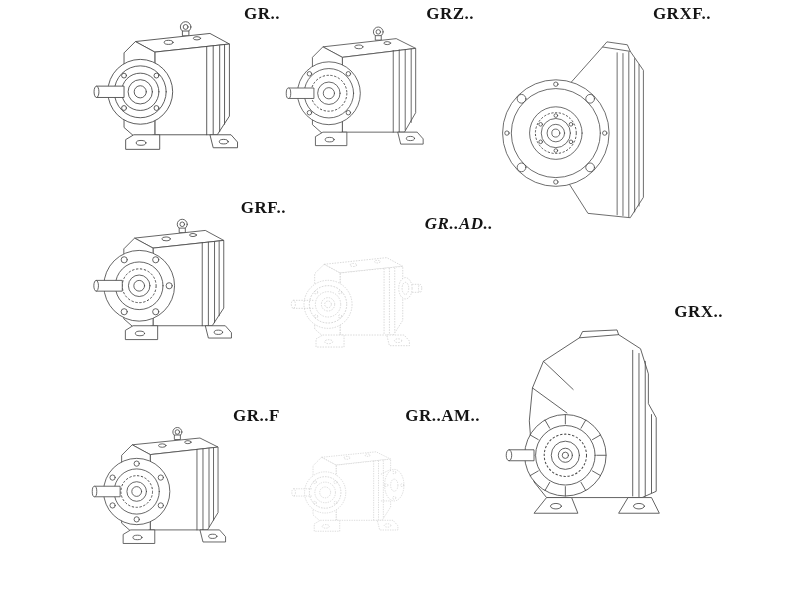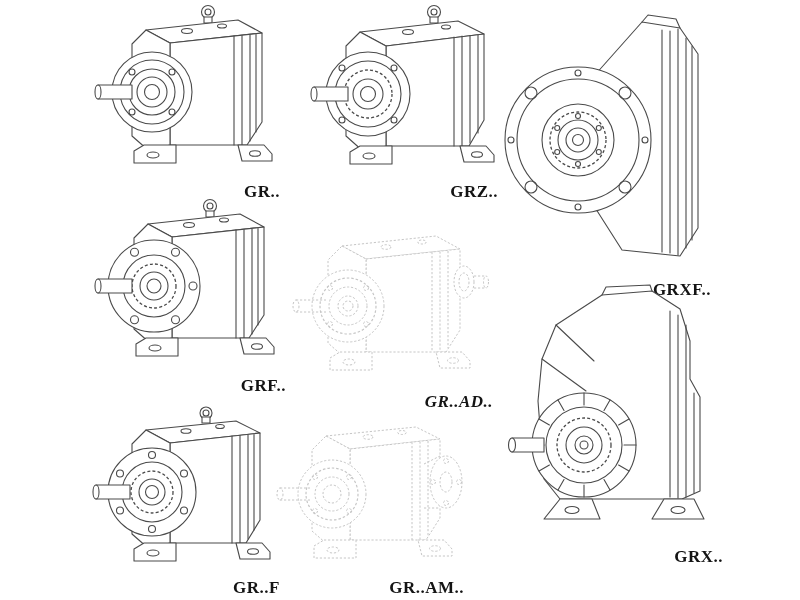--- a/index.html
+++ b/index.html
@@ -4,21 +4,21 @@
 <style>
   * { margin:0; padding:0; box-sizing:border-box; }
   html,body { width:800px; height:600px; }
   body {
     background:#ffffff;
     font-family:"Liberation Serif", serif;
     position:relative;
     overflow:hidden;
   }
   .page { position:absolute; inset:0; background:#fff; }
-  .cell { position:absolute; display:flex; flex-direction:column; align-items:flex-end; }
+  .cell { position:absolute; display:flex; flex-direction:row; align-items:flex-start; }
   .label {
     font-weight:bold;
     font-size:17px;
     color:#141414;
     letter-spacing:0.5px;
     margin-top:2px;
     white-space:nowrap;
   }
   svg { display:block; }
   .ln   { fill:none; stroke:var(--line,#4a4a4a); stroke-width:1.1; stroke-linejoin:round; stroke-linecap:round; }
@@ -56,21 +56,21 @@
       <path d="M8 83 H42 V97 H8 Z" class="lnf"></path>
       <ellipse cx="8" cy="90" rx="3" ry="7" class="lnf"></ellipse>
       <path d="M54 143 L86 143 L86 161 L44 161 L44 149 Z" class="lnf"></path>
       <ellipse cx="63" cy="153" rx="6" ry="3" class="ln"></ellipse>
       <path d="M148 143 L174 143 L182 152 L182 159 L152 159 Z" class="lnf"></path>
       <ellipse cx="165" cy="151.5" rx="5.5" ry="2.8" class="ln"></ellipse>
     </svg>
     <div class="label">GR..</div>
   </div>
 
-  <div class="cell" style="left:308px; top:2px; width:190px;">
+  <div class="cell" style="left:284px; top:2px; width:190px;">
     <svg width="190" height="178" viewBox="0 0 190 178">
       <circle cx="126" cy="10" r="6.5" class="ln"></circle>
         <circle cx="126" cy="10" r="3" class="ln"></circle>
       <path d="M122 15 H130 V21 H122 Z" class="lnf"></path>
       <path d="M52 30 L150 19 L176 32 L78 44 Z" class="lnf"></path>
       <ellipse cx="100" cy="30" rx="5.5" ry="2.5" class="ln"></ellipse>
       <ellipse cx="138" cy="25" rx="4.5" ry="2" class="ln"></ellipse>
       <path d="M78 44 L176 32 L176 118 L161 144 L78 144 Z" class="lnf"></path>
       <path d="M146 35 V144 M154 34 V144 M162 33.5 V141 M170 33 V131" class="ln"></path>
       <path d="M52 30 L78 44 L78 144 L56 150 L38 134 L38 44 Z" class="lnf"></path>
@@ -86,21 +86,21 @@
       <path d="M6 85 H40 V99 H6 Z" class="lnf"></path>
       <ellipse cx="6" cy="92" rx="3" ry="7" class="lnf"></ellipse>
       <path d="M52 144 L84 144 L84 162 L42 162 L42 150 Z" class="lnf"></path>
       <ellipse cx="61" cy="154" rx="6" ry="3" class="ln"></ellipse>
       <path d="M152 144 L178 144 L186 153 L186 160 L156 160 Z" class="lnf"></path>
       <ellipse cx="169" cy="152.5" rx="5.5" ry="2.8" class="ln"></ellipse>
     </svg>
     <div class="label">GRZ..</div>
   </div>
 
-  <div class="cell" style="left:496px; top:10px; width:215px;">
+  <div class="cell" style="left:496px; top:2px; width:215px;">
     <svg width="215" height="268" viewBox="0 0 215 268">
       <path d="M98 66 L146 12 L184 18 L202 44 L202 218 L184 246 L126 240 L98 196 Z" class="lnf"></path>
       <path d="M146 12 L152 5 L180 9 L184 18" class="ln"></path>
       <path d="M166 20 V242 M174 21 V243 M182 19 V245 M190 28 V238 M196 36 V230" class="ln"></path>
       <circle cx="82" cy="130" r="73" class="lnf"></circle>
       <circle cx="82" cy="130" r="61" class="ln"></circle>
       <circle cx="129" cy="83" r="6" class="ln"></circle>
         <circle cx="35" cy="83" r="6" class="ln"></circle>
       <circle cx="35" cy="177" r="6" class="ln"></circle>
         <circle cx="129" cy="177" r="6" class="ln"></circle>
@@ -211,21 +211,21 @@
       <path d="M6 81 H40 V95 H6 Z" class="lnf"></path>
       <ellipse cx="6" cy="88" rx="3" ry="7" class="lnf"></ellipse>
       <path d="M54 139 L86 139 L86 157 L44 157 L44 145 Z" class="lnf"></path>
       <ellipse cx="63" cy="149" rx="6" ry="3" class="ln"></ellipse>
       <path d="M146 139 L172 139 L180 148 L180 155 L150 155 Z" class="lnf"></path>
       <ellipse cx="163" cy="147.5" rx="5.5" ry="2.8" class="ln"></ellipse>
     </svg>
     <div class="label">GR..F</div>
   </div>
 
-  <div class="cell" style="left:274px; top:404px; width:190px;">
+  <div class="cell" style="left:290px; top:404px; width:190px;">
     <svg width="190" height="172" viewBox="0 0 190 172">
       <path d="M52 32 L142 23 L166 35 L76 45 Z" class="fadf"></path>
       <ellipse cx="94" cy="33" rx="5" ry="2.3" class="fad"></ellipse>
       <ellipse cx="128" cy="28.5" rx="4.3" ry="2" class="fad"></ellipse>
       <path d="M76 45 L166 35 L166 114 L152 136 L76 136 Z" class="fadf"></path>
       <path d="M138 38 V136 M146 37.5 V135 M154 37 V132" class="fad"></path>
       <path d="M52 32 L76 45 L76 136 L54 141 L38 127 L38 46 Z" class="fadf"></path>
       <circle cx="58" cy="90" r="34" class="fadf"></circle>
       <circle cx="58" cy="90" r="26" class="fteeth"></circle>
       <circle cx="58" cy="90" r="17" class="fad"></circle>
@@ -244,21 +244,21 @@
       <circle cx="159" cy="78" r="2.5" class="fad"></circle>
         <circle cx="185" cy="78" r="2.5" class="fad"></circle>
       <path d="M50 136 L82 136 L82 154 L40 154 L40 142 Z" class="fadf"></path>
       <ellipse cx="59" cy="146" rx="6" ry="3" class="fad"></ellipse>
       <path d="M144 136 L170 136 L178 145 L178 152 L148 152 Z" class="fadf"></path>
       <ellipse cx="161" cy="144.5" rx="5.5" ry="2.8" class="fad"></ellipse>
     </svg>
     <div class="label">GR..AM..</div>
   </div>
 
-  <div class="cell" style="left:498px; top:283px; width:225px;">
+  <div class="cell" style="left:498px; top:300px; width:225px;">
     <svg width="225" height="262" viewBox="0 0 225 262">
       <path d="M58 42 L104 12 L154 8 L182 26 L192 58 L192 96 L202 114 L202 208 L184 216 L62 216 L46 196 L40 118 L44 76 Z" class="lnf"></path>
       <path d="M104 12 L108 4 L152 2 L154 8" class="ln"></path>
       <path d="M172 28 V214 M180 32 V215 M188 42 V214 M196 110 V210" class="ln"></path>
       <path d="M58 42 L96 78 M44 76 L88 108" class="ln"></path>
       <circle cx="86" cy="162" r="52" class="lnf"></circle>
       <circle cx="86" cy="162" r="38" class="ln"></circle>
       <path d="M126 162 L138 162 M120.6 142 L131 136 M106 127.4 L112 117 M86 122 L86 110 M66 127.4 L60 117 M51.4 142 L41 136 M46 162 L34 162 M51.4 182 L41 188 M66 196.6 L60 207 M86 202 L86 214 M106 196.6 L112 207 M120.6 182 L131 188" class="ln"></path>
       <circle cx="86" cy="162" r="27" class="teeth"></circle>
       <circle cx="86" cy="162" r="18" class="ln"></circle>

